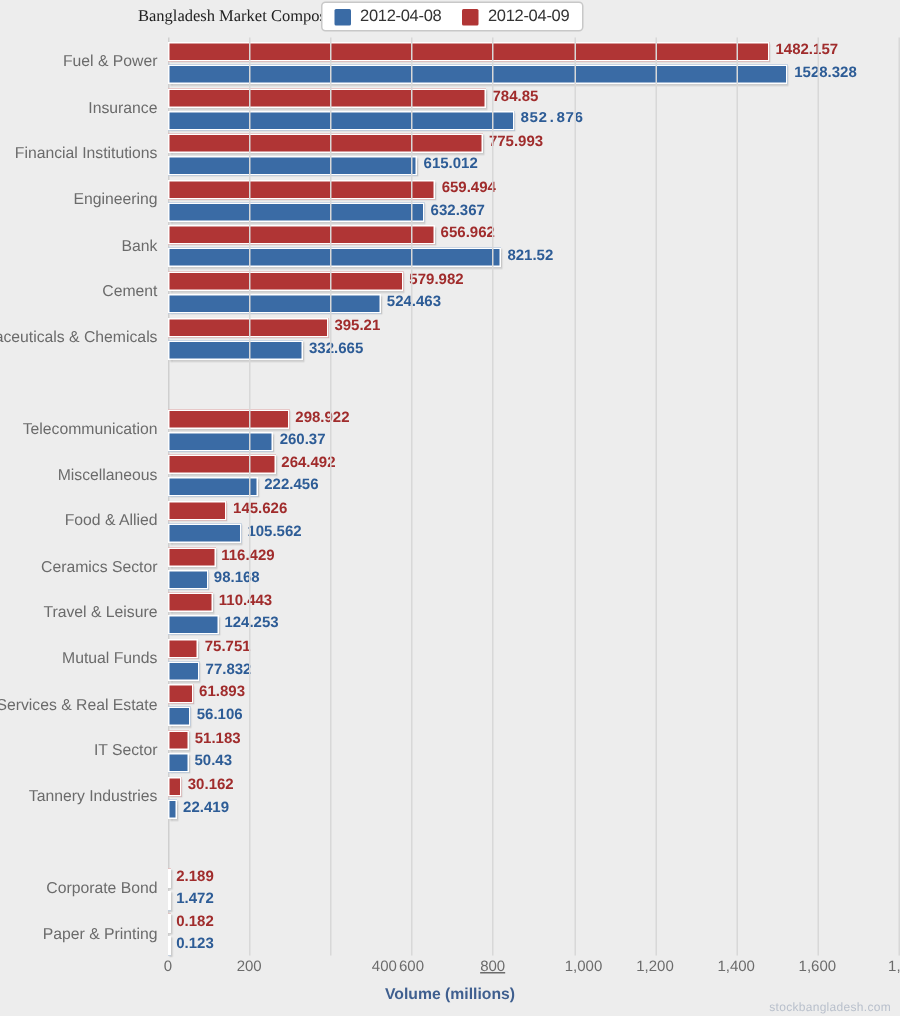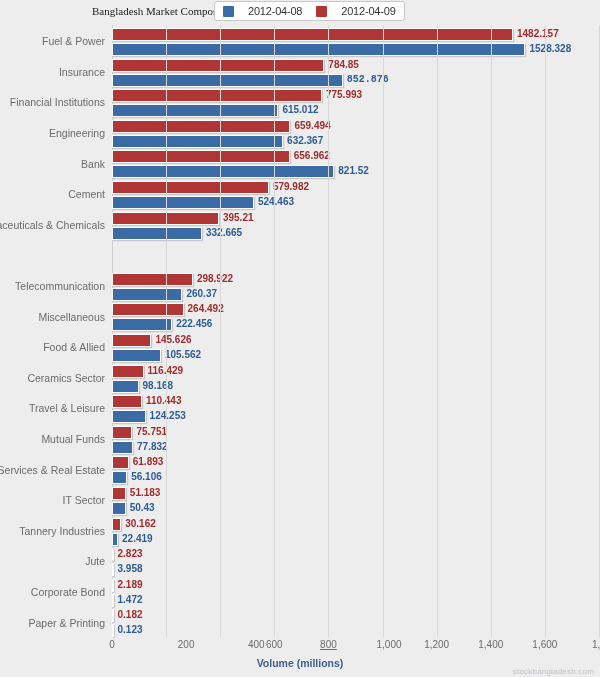--- a/index.html
+++ b/index.html
@@ -48,21 +48,20 @@
     border-radius: 3px;
     display: flex;
     align-items: center;
     padding: 0 8px;
     box-sizing: border-box;
   }
   .legend-item {
     display: flex;
     align-items: center;
     margin-right: 14px;
-    gap: 8px;
   }
   .legend-item:last-child { margin-right: 0; }
   .legend-swatch {
     width: 11px;
     height: 11px;
     margin-right: 6px;
     border-radius: 1px;
   }
   .legend-label {
     font-size: 11px;
@@ -292,27 +291,20 @@
         <div class="bar blue" style="width: 13.6441px; background: rgb(58, 107, 165);"></div>
         <div class="bar-value blue" style="left: 17.6441px;">50.43</div>
       </div>
       <div class="cat-row" style="top: 490.6px;">
         <div class="cat-label" style="top: 9.3px;">Tannery Industries</div>
         <div class="bar red" style="width: 9.19564px; background: rgb(176, 53, 53);"></div>
         <div class="bar-value red" style="left: 13.1956px;">30.162</div>
         <div class="bar blue" style="width: 6.06559px; background: rgb(58, 107, 165);"></div>
         <div class="bar-value blue" style="left: 10.0656px;">22.419</div>
       </div>
-      <div class="cat-row" style="top: 521.2px;">
-        <div class="cat-label" style="top: 9.3px;">Jute</div>
-        <div class="bar red" style="width: 1.5px; background: rgb(176, 53, 53);"></div>
-        <div class="bar-value red" style="left: 5.5px;">2.823</div>
-        <div class="bar blue" style="width: 1.5px; background: rgb(58, 107, 165);"></div>
-        <div class="bar-value blue" style="left: 5.5px;">3.958</div>
-      </div>
       <div class="cat-row" style="top: 551.8px;">
         <div class="cat-label" style="top: 9.3px;">Corporate Bond</div>
         <div class="bar red" style="width: 1.5px; background: rgb(176, 53, 53);"></div>
         <div class="bar-value red" style="left: 5.5px;">2.189</div>
         <div class="bar blue" style="width: 1.5px; background: rgb(58, 107, 165);"></div>
         <div class="bar-value blue" style="left: 5.5px;">1.472</div>
       </div>
       <div class="cat-row" style="top: 582.4px;">
         <div class="cat-label" style="top: 9.3px;">Paper &amp; Printing</div>
         <div class="bar red" style="width: 1.5px; background: rgb(176, 53, 53);"></div>
@@ -326,21 +318,21 @@
       <div class="gridline" style="left: 216.444px;"></div>
       <div class="gridline" style="left: 270.556px;"></div>
       <div class="gridline" style="left: 324.667px;"></div>
       <div class="gridline" style="left: 378.778px;"></div>
       <div class="gridline" style="left: 432.889px;"></div>
       <div class="gridline" style="left: 487px;"></div>
     </div>
 
   <div id="xaxis">
       <div class="xtick" style="left: 0px;">0</div>
-      <div class="xtick" style="left: 54.1111px; margin-left: 20px;">200</div>
+      <div class="xtick" style="left: 54.1111px;">200</div>
       <div class="xtick" style="left: 108.222px; margin-left: 36px;">400</div>
       <div class="xtick" style="left: 162.333px;">600</div>
       <div class="xtick" style="left: 216.444px; text-decoration: underline;">800</div>
       <div class="xtick" style="left: 277px;">1,000</div>
       <div class="xtick" style="left: 324.667px;">1,200</div>
       <div class="xtick" style="left: 378.778px;">1,400</div>
       <div class="xtick" style="left: 432.889px;">1,600</div>
       <div class="xtick" style="left: 487px;">1,8</div>
     </div>
   <div id="xaxis-title">Volume (millions)</div>

